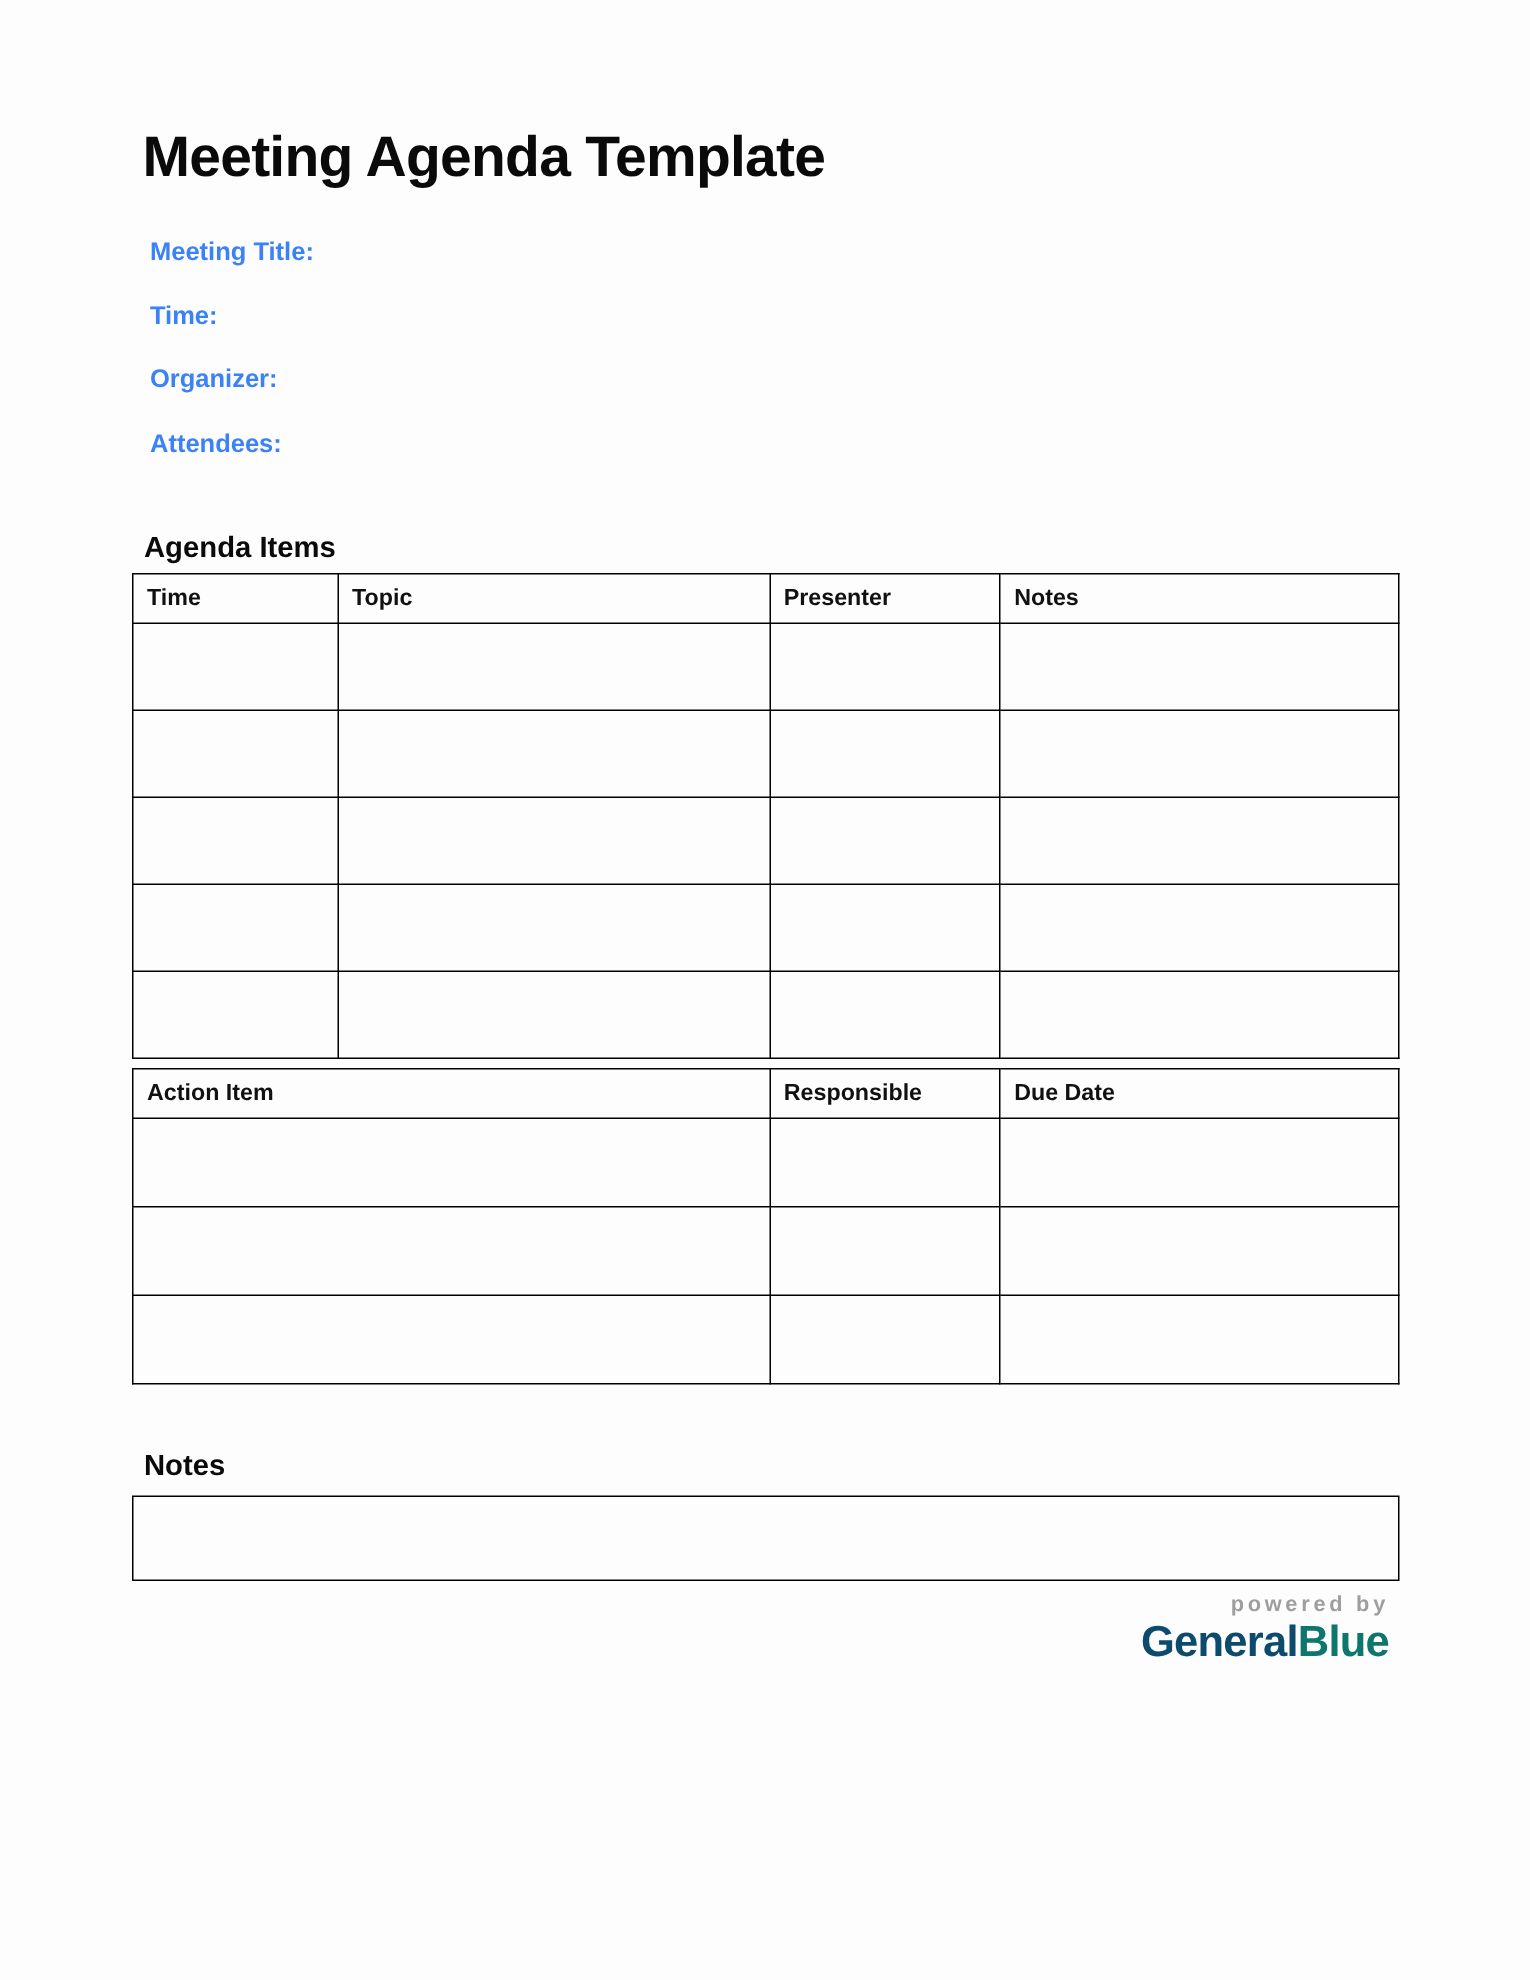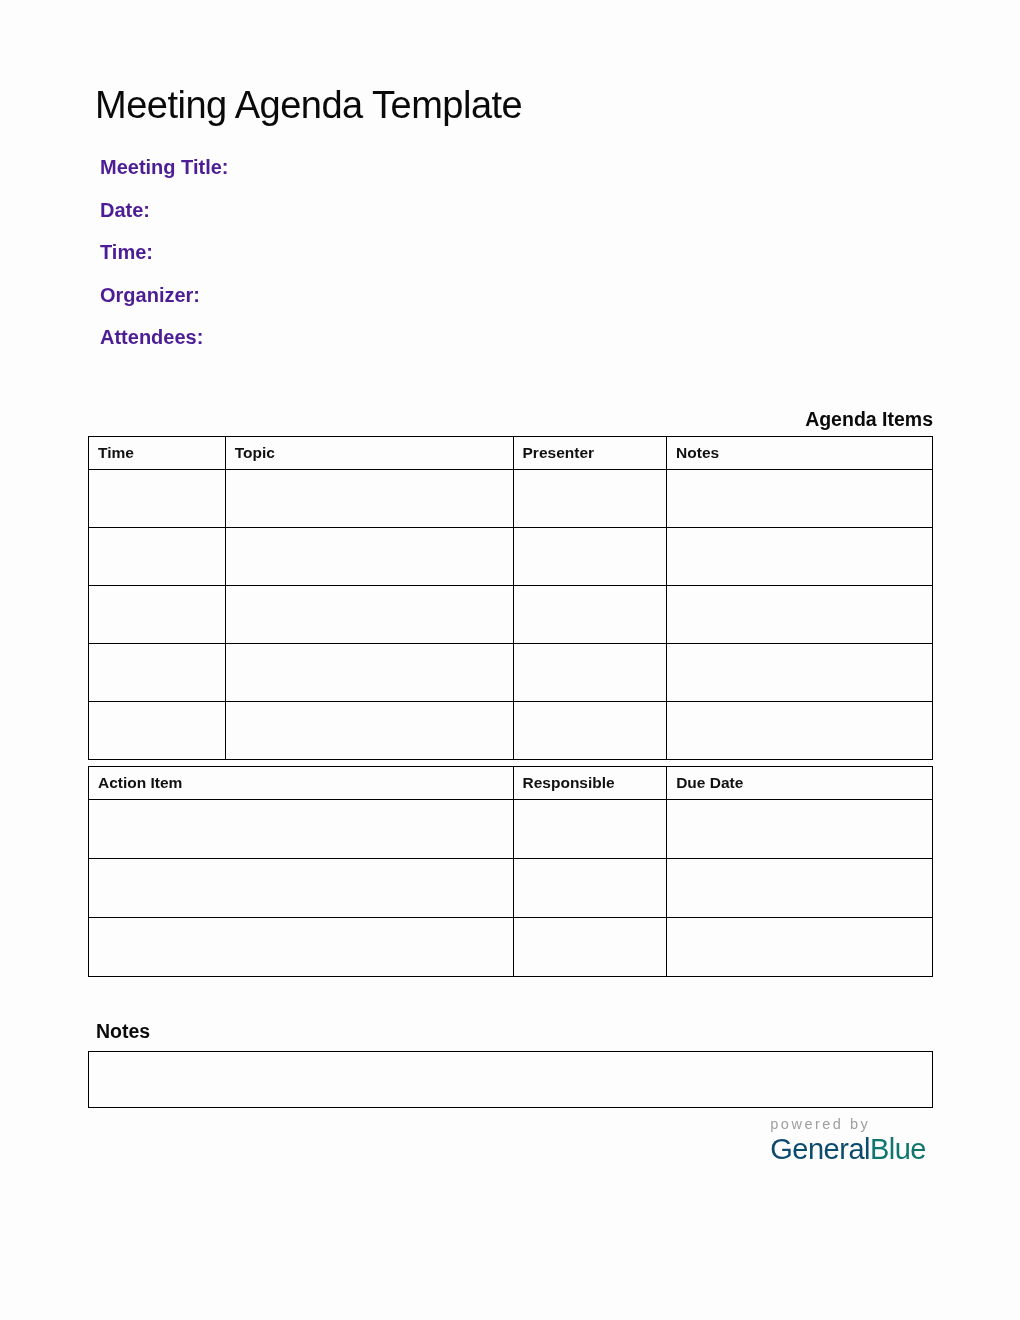--- a/index.html
+++ b/index.html
@@ -12,48 +12,48 @@
     height: 1320px;
     background: #fdfdfd;
     padding: 85px 87px 0 88px;
     font-family: "Liberation Sans", "DejaVu Sans", sans-serif;
     color: #0d0d0d;
   }
 
   .doc-title {
     margin-left: 7px;
     font-size: 38px;
-    font-weight: 400;
+    font-weight: 700;
     letter-spacing: -0.5px;
     line-height: 40px;
     color: #0a0a0a;
   }
 
   .meta-fields {
     margin-top: 33px;
     margin-left: 12px;
     list-style: none;
   }
   .meta-field {
-    font-size: 20px;
+    font-size: 17px;
     font-weight: 700;
     line-height: 19px;
     margin-bottom: 23.5px;
-    color: #4c1d95;
+    color: #3b82f6;
   }
   .meta-field:last-child { margin-bottom: 16px; }
 
   .section-heading {
     margin-left: 8px;
     font-size: 19.5px;
     font-weight: 700;
     line-height: 24px;
     color: #0a0a0a;
   }
-  .heading-agenda { margin-top: 60px; text-align: right; }
+  .heading-agenda { margin-top: 48px; }
   .heading-actions { margin-top: 45px; }
   .heading-notes  { margin-top: 42px; }
 
   table {
     border-collapse: collapse;
     table-layout: fixed;
     width: 845px;
     background: #fdfdfd;
   }
   .agenda-table  { margin-top: 5px; padding-left: 23px; }
@@ -77,21 +77,22 @@
     height: 57px;
     border: 1.6px solid #000;
     background: #fdfdfd;
   }
 
   .footer-brand {
     width: fit-content;
     margin-left: auto;
     margin-right: 7px;
     margin-top: 7px;
-    text-align: left;
+    text-align: right;
+    font-weight: bold;
   }
   .powered-by {
     font-size: 14.5px;
     letter-spacing: 2.5px;
     line-height: 18px;
     color: #9e9e9e;
   }
   .brand-line {
     font-size: 29px;
     line-height: 32px;
@@ -102,21 +103,20 @@
 </style>
 </head>
 <body>
 
 <div class="page">
 
   <h1 class="doc-title">Meeting Agenda Template</h1>
 
   <ul class="meta-fields">
     <li class="meta-field">Meeting Title:</li>
-    <li class="meta-field">Date:</li>
     <li class="meta-field">Time:</li>
     <li class="meta-field">Organizer:</li>
     <li class="meta-field">Attendees:</li>
   </ul>
 
   <h2 class="section-heading heading-agenda">Agenda Items</h2>
 
   <table class="agenda-table">
     <colgroup>
       <col style="width:16.2%">

